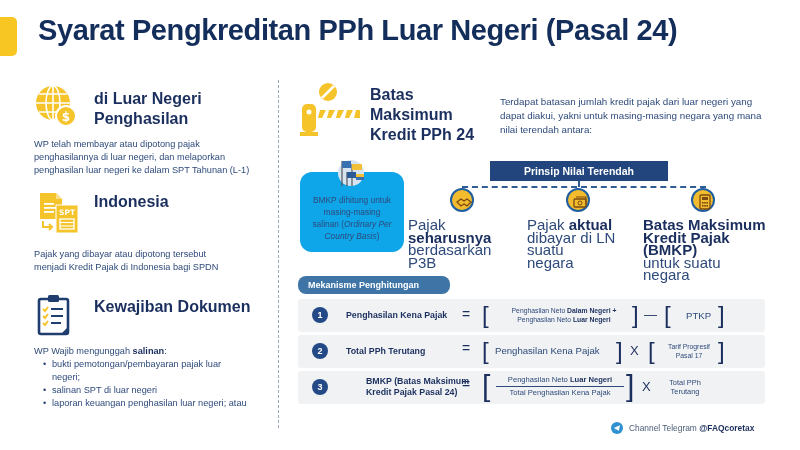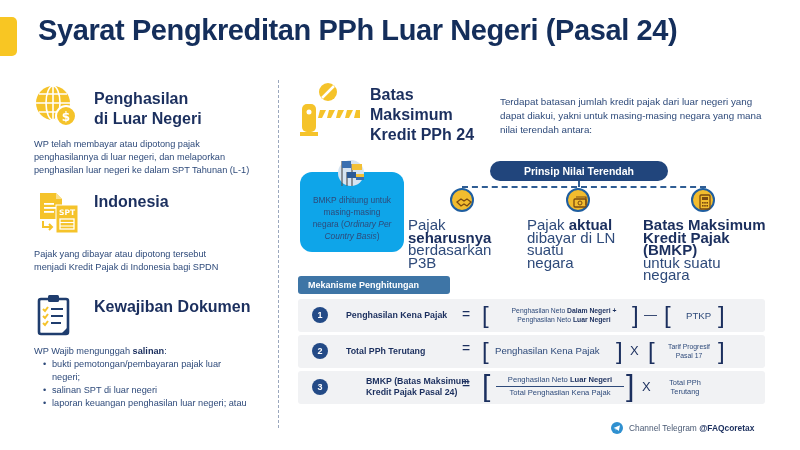--- a/index.html
+++ b/index.html
@@ -19,30 +19,30 @@
     .sec-body li::before { content: "•"; position: absolute; left: -1px; top: 0; }
 
     .right-icon { position: absolute; left: 298px; top: 82px; }
     .batas-heading { position: absolute; left: 370px; top: 85px; font-size: 16px; font-weight: bold; color: #1b2f5e; line-height: 20px; }
     .batas-desc { position: absolute; left: 500px; top: 95px; width: 270px; font-size: 9.8px; line-height: 14px; color: #2e4a7a; }
 
     .bmkp-card { position: absolute; left: 300px; top: 172px; width: 104px; height: 80px; background: #0ea5e9; border-radius: 12px; }
     .bmkp-card-text { position: absolute; left: 0; top: 22px; width: 104px; text-align: center; font-size: 8.4px; line-height: 12px; color: #2e4a7a; }
     .flag-icon { position: absolute; left: 337px; top: 158px; }
 
-    .prinsip-pill { position: absolute; left: 490px; top: 161px; width: 178px; height: 20px; background: #21457c; color: #fff; border-radius: 10px; font-size: 10.5px; font-weight: bold; text-align: center; line-height: 20px; }
+    .prinsip-pill { position: absolute; left: 490px; top: 161px; width: 178px; height: 20px; background: #21457c; color: #fff; border-radius: 0; font-size: 10.5px; font-weight: bold; text-align: center; line-height: 20px; }
     .dash-line { position: absolute; left: 462px; top: 186px; width: 244px; border-top: 2px dashed #2f5d94; }
     .dash-stem { position: absolute; left: 578px; top: 181px; height: 6px; border-left: 2px solid #2f5d94; }
 
     .circ { position: absolute; width: 24px; height: 24px; border-radius: 50%; background: #f2bc2e; border: 2px solid #1f5ea0; }
     .circ svg { position: absolute; left: 3px; top: 3px; }
     .pr-text { position: absolute; text-align: left; font-size: 15px; line-height: 12.5px; color: #2e4a7a; }
     .pr-text b { color: #1b2f5e; }
 
-    .mek-pill { position: absolute; left: 298px; top: 276px; width: 152px; height: 18px; background: #3e75a6; border-radius: 3px; color: #fff; font-size: 9px; font-weight: bold; line-height: 18px; padding-left: 10px; }
+    .mek-pill { position: absolute; left: 298px; top: 276px; width: 152px; height: 18px; background: #3e75a6; border-radius: 8px; color: #fff; font-size: 9px; font-weight: bold; line-height: 18px; padding-left: 10px; }
 
     .row { position: absolute; left: 298px; width: 467px; background: #f1f2f4; border-radius: 3px; }
     .num-badge { position: absolute; left: 14px; width: 16px; height: 16px; border-radius: 50%; background: #234a86; color: #fff; font-size: 9px; font-weight: bold; text-align: center; line-height: 16px; }
     .row-label { position: absolute; left: 48px; font-size: 8.8px; font-weight: bold; color: #1b2f5e; line-height: 11px; }
     .eq { position: absolute; font-size: 14px; color: #1b2f5e; }
     .bracket { position: absolute; color: #1b2f5e; font-weight: 300; }
     .small-txt { position: absolute; font-size: 6.8px; line-height: 9px; color: #2e4a7a; text-align: center; white-space: nowrap; }
     .small-txt b { color: #1b2f5e; }
     .mid-txt { position: absolute; font-size: 9.6px; color: #2e4a7a; white-space: nowrap; }
     .op { position: absolute; font-size: 13px; color: #1b2f5e; }
@@ -67,22 +67,22 @@
         <ellipse cx="19" cy="19" rx="7" ry="17"></ellipse>
         <line x1="19" y1="2" x2="19" y2="36"></line>
         <line x1="2" y1="19" x2="36" y2="19"></line>
         <path d="M5 10 H33 M5 28 H33"></path>
       </g>
       <circle cx="32" cy="32" r="10" fill="#f5c32a" stroke="#fff" stroke-width="2"></circle>
       <text x="32" y="36.5" font-size="12" fill="#fff" text-anchor="middle" font-family="DejaVu Sans, sans-serif" font-weight="bold">$</text>
     </svg>
   </span>
   <div class="sec-heading" style="top:89px;">
+    <div>di Luar Negeri</div>
     <div>Penghasilan</div>
-    <div>di Luar Negeri</div>
   </div>
   <div class="sec-body" style="top:138px;">
     <div>WP telah membayar atau dipotong pajak</div>
     <div>penghasilannya di luar negeri, dan melaporkan</div>
     <div>penghasilan luar negeri ke dalam SPT Tahunan (L-1)</div>
   </div>
 </div>
 
 <div>
   <span class="sec-icon" style="top:191px; left:38px;">
@@ -161,21 +161,21 @@
   <div>Batas</div>
   <div>Maksimum</div>
   <div>Kredit PPh 24</div>
 </div>
 <div class="batas-desc">Terdapat batasan jumlah kredit pajak dari luar negeri yang dapat diakui, yakni untuk masing-masing negara yang mana nilai terendah antara:</div>
 
 <div class="bmkp-card">
   <div class="bmkp-card-text">
     <div>BMKP dihitung untuk</div>
     <div>masing-masing</div>
-    <div><span>negara (</span><i>Ordinary Per</i></div>
+    <div><span>salinan (</span><i>Ordinary Per</i></div>
     <div><i>Country Basis</i><span>)</span></div>
   </div>
 </div>
 <span class="flag-icon">
   <svg width="28" height="30" viewBox="0 0 28 30">
     <circle cx="14" cy="15" r="13" fill="#d6e4f2"></circle>
     <line x1="5" y1="3" x2="5" y2="28" stroke="#555" stroke-width="1.2"></line>
     <rect x="5" y="3" width="9" height="7" fill="#3a6fb0"></rect>
     <line x1="15" y1="6" x2="15" y2="28" stroke="#555" stroke-width="1.2"></line>
     <rect x="15" y="6" width="10" height="6" fill="#f2c037"></rect>

